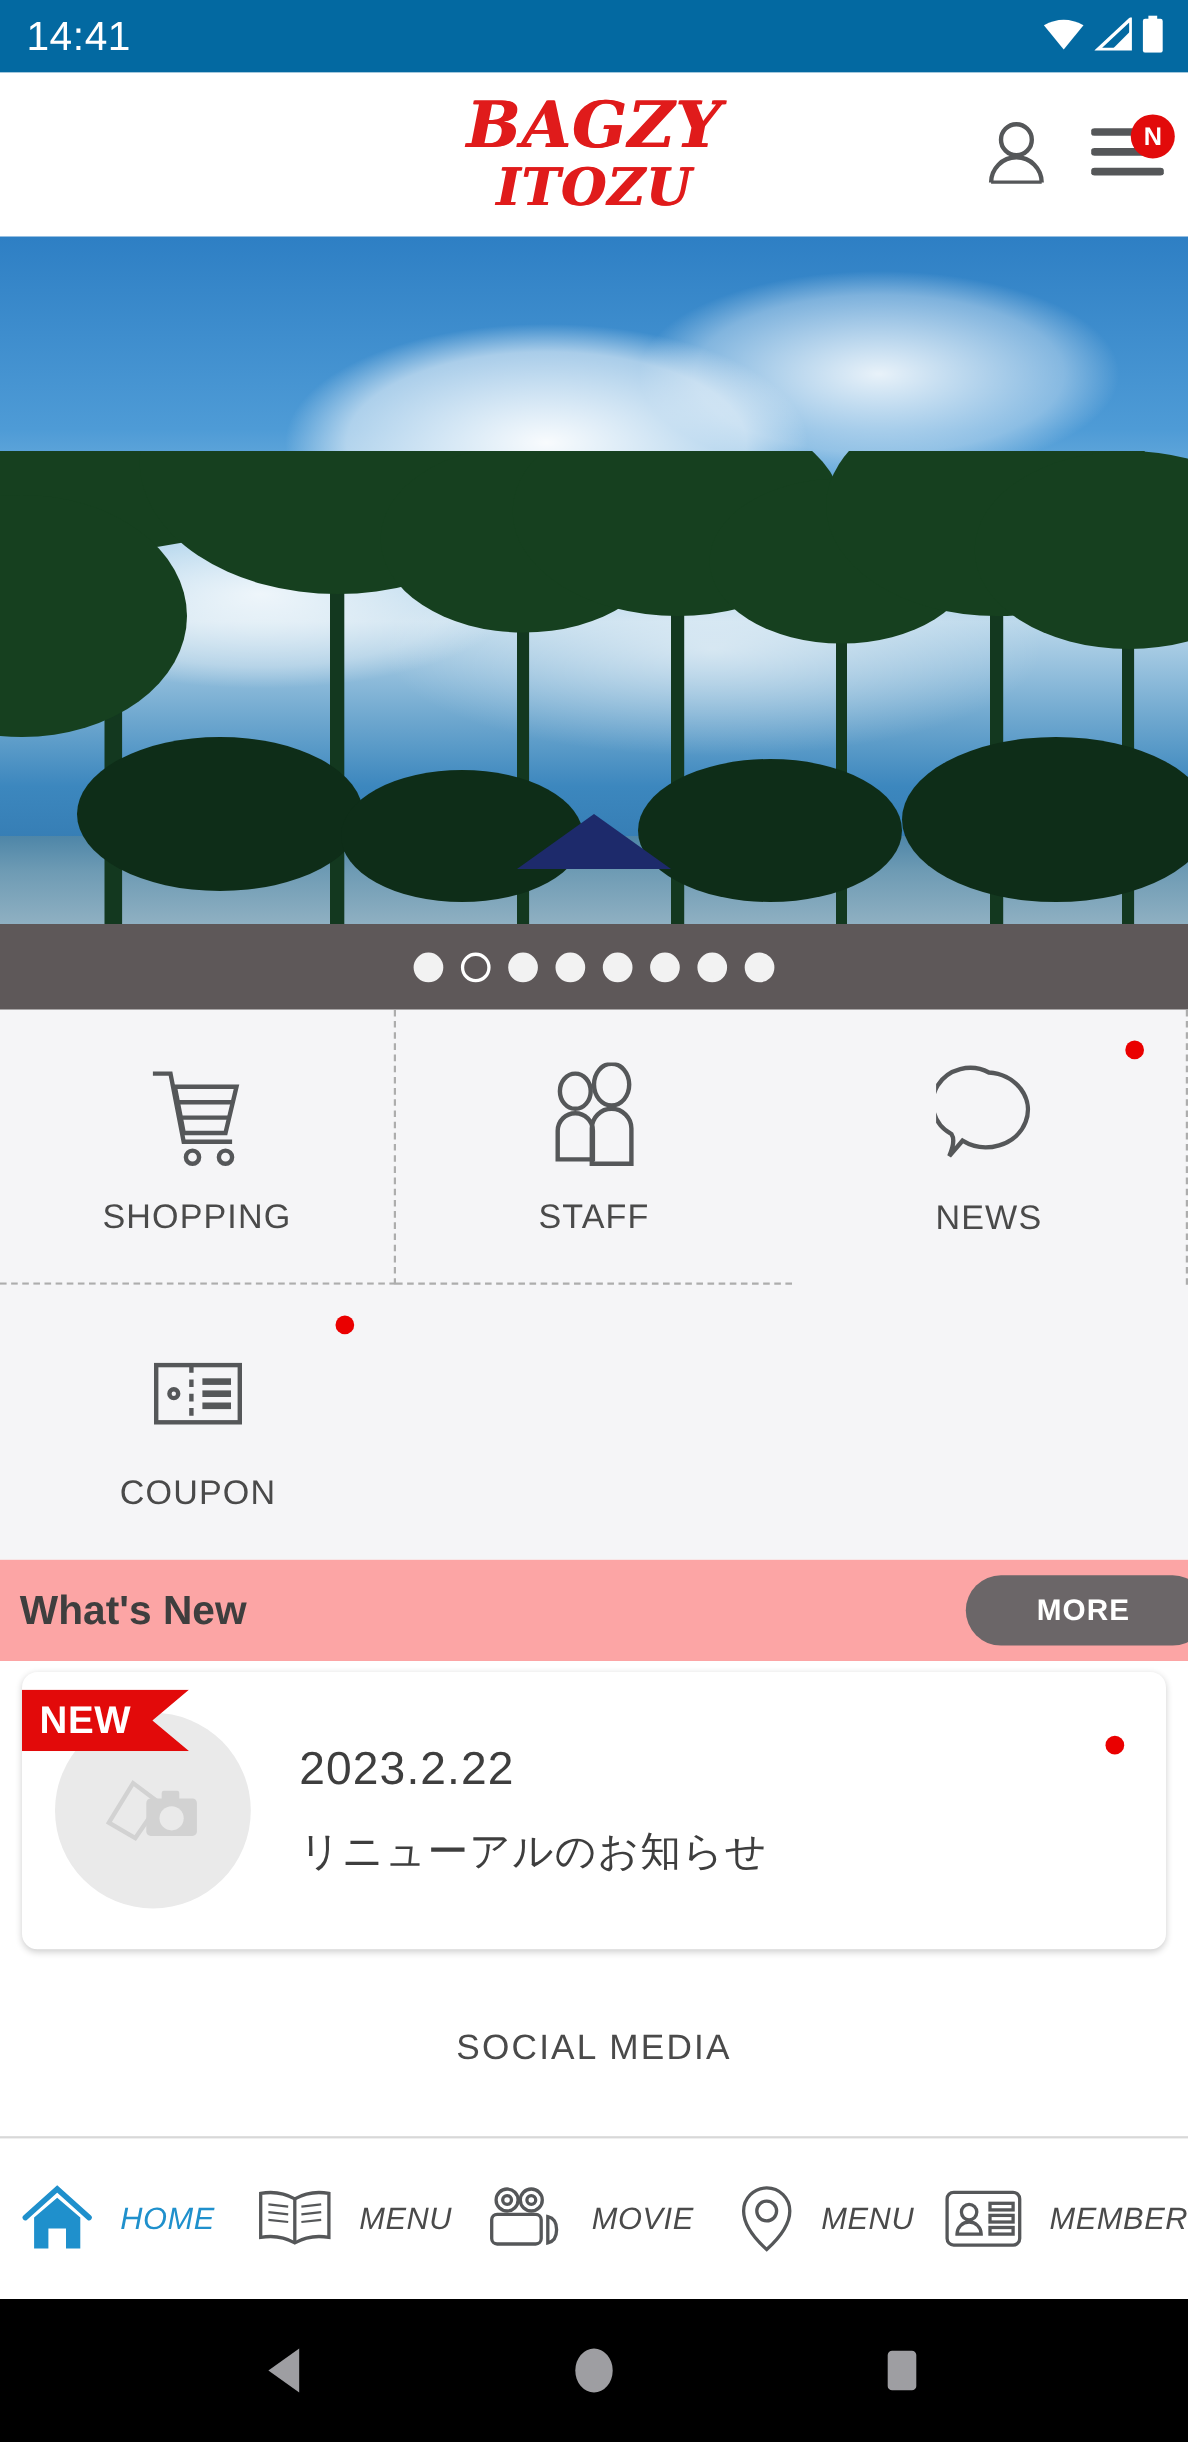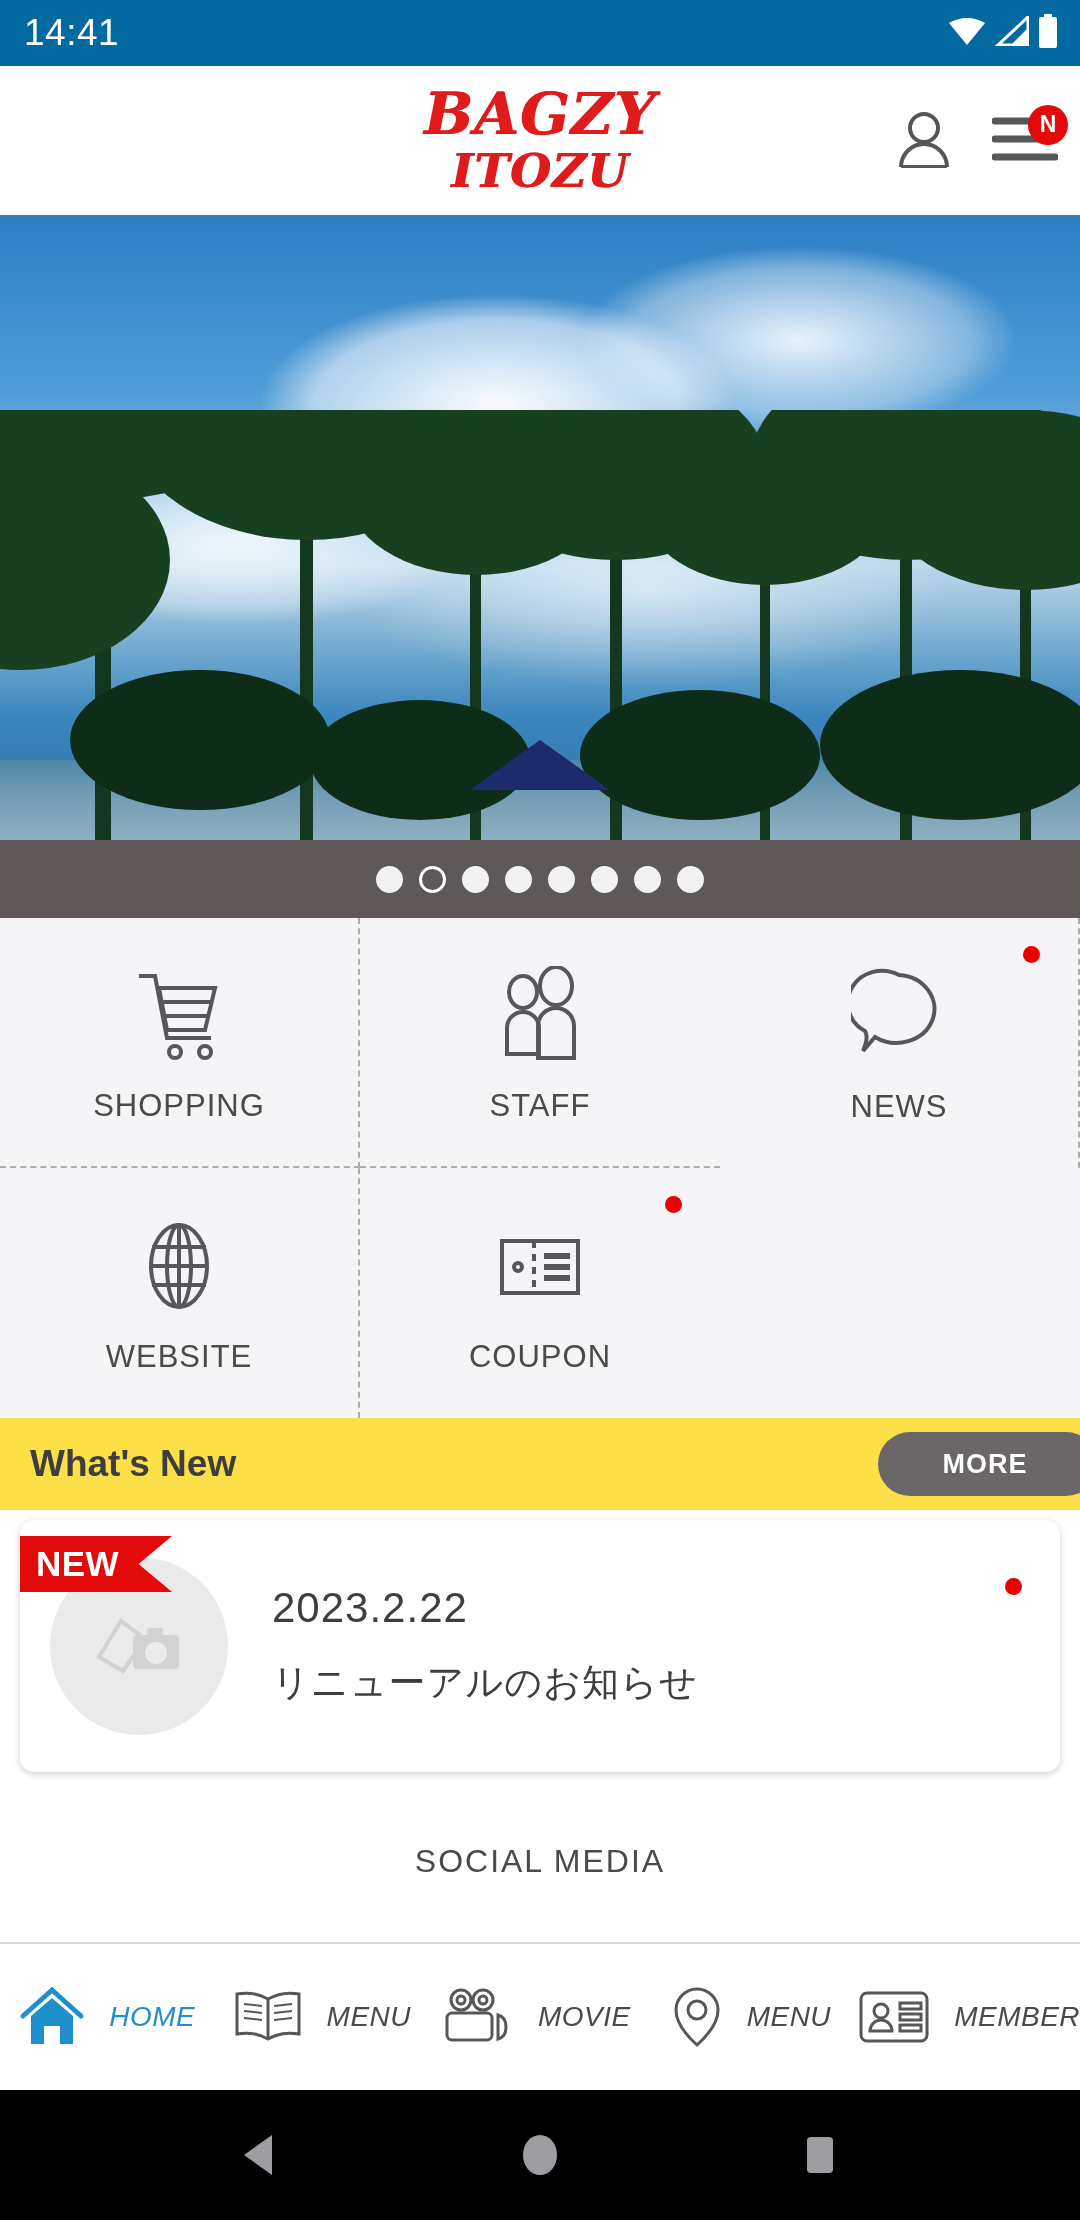--- a/index.html
+++ b/index.html
@@ -129,22 +129,22 @@
   .cell .reddot {
     position: absolute; top: 28px; right: 38px;
     width: 17px; height: 17px; border-radius: 50%; background: #EA0000;
   }
 
   
   .news-head {
     flex: 0 0 92px;
     position: relative;
     display: flex; align-items: center;
-    padding-left: 30px;
-    background: #fde047;
+    padding-left: 18px;
+    background: #fca5a5;
   }
   .news-title {
     font-size: 37px; font-weight: 700; color: #3E3E3E;
     font-family: "Liberation Sans", sans-serif;
   }
   .more-btn {
     position: absolute; right: -18px; top: 14px;
     height: 64px; min-width: 220px;
     background: #6B6668; color: #ffffff;
     border-radius: 36px;
@@ -365,33 +365,20 @@
     <div class="cell br">
       <span class="reddot"></span>
       <span class="glyph">
         <svg width="96" height="98" viewBox="0 0 96 98">
           <path d="M48 8 a38 34 0 1 1 -24 62 l-12 14 q6 -14 2 -20 a34 32 0 0 1 34 -56 z" fill="none" stroke="#555759" stroke-width="4"></path>
         </svg>
       </span>
       <span class="clabel">NEWS</span>
     </div>
 
-    <div class="cell br">
-      <span class="glyph">
-        <svg width="96" height="98" viewBox="0 0 96 98">
-          <ellipse cx="48" cy="49" rx="28" ry="41" fill="none" stroke="#555759" stroke-width="4"></ellipse>
-          <ellipse cx="48" cy="49" rx="12" ry="41" fill="none" stroke="#555759" stroke-width="4"></ellipse>
-          <line x1="48" y1="8" x2="48" y2="90" stroke="#555759" stroke-width="4"></line>
-          <line x1="21" y1="30" x2="75" y2="30" stroke="#555759" stroke-width="4"></line>
-          <line x1="20" y1="49" x2="76" y2="49" stroke="#555759" stroke-width="4"></line>
-          <line x1="21" y1="68" x2="75" y2="68" stroke="#555759" stroke-width="4"></line>
-        </svg>
-      </span>
-      <span class="clabel">WEBSITE</span>
-    </div>
 
     <div class="cell">
       <span class="reddot"></span>
       <span class="glyph">
         <svg width="96" height="98" viewBox="0 0 96 98">
           <rect x="10" y="24" width="76" height="52" fill="none" stroke="#555759" stroke-width="4"></rect>
           <line x1="42" y1="24" x2="42" y2="76" stroke="#555759" stroke-width="4" stroke-dasharray="7 6"></line>
           <circle cx="26" cy="50" r="4" fill="none" stroke="#555759" stroke-width="4"></circle>
           <rect x="52" y="36" width="26" height="6" fill="#555759"></rect>
           <rect x="52" y="47" width="26" height="6" fill="#555759"></rect>

